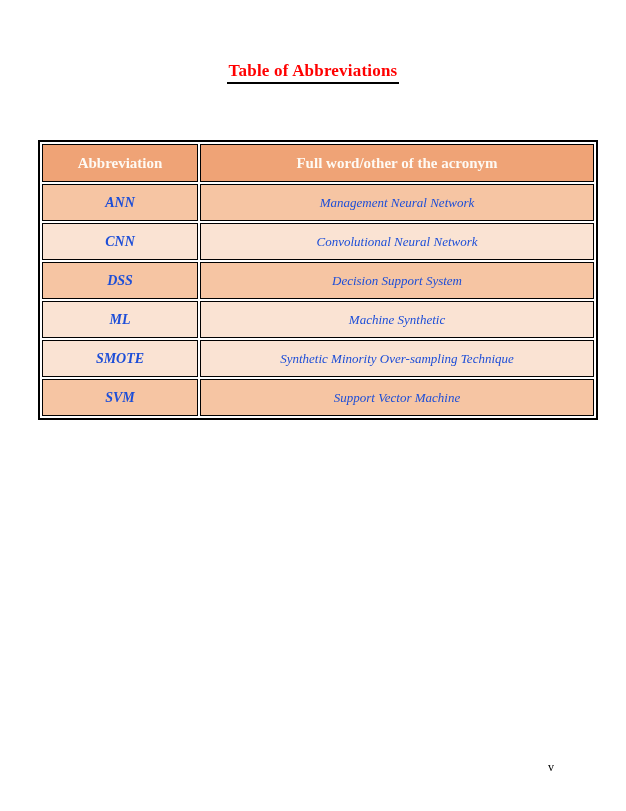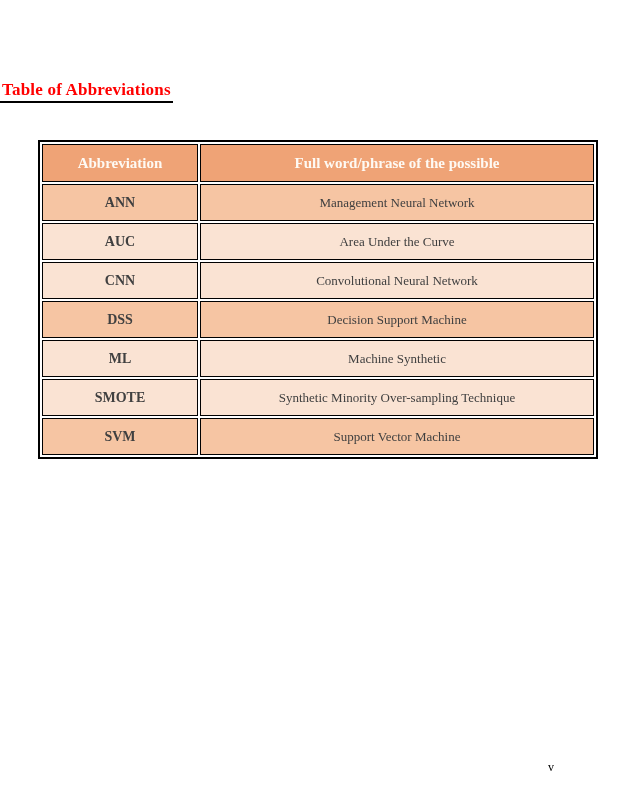--- a/index.html
+++ b/index.html
@@ -16,23 +16,24 @@
   body {
     width: 626px;
     height: 811px;
     background: var(--page-bg);
     font-family: "Liberation Serif", serif;
     position: relative;
     overflow: hidden;
   }
   .title-wrap {
     position: absolute;
-    top: 80px;
+    top: 61px;
     left: 0;
     width: 100%;
+    text-align: center;
   }
   .doc-title {
     display: inline-block;
     color: var(--title-color);
     font-size: 17px;
     font-weight: bold;
     letter-spacing: 0.2px;
     border-bottom: 2px solid var(--border-color);
     padding: 0 2px 1px 2px;
   }
@@ -59,21 +60,22 @@
     height: 38px;
     background: var(--header-bg);
     color: var(--header-text);
     font-size: 15px;
     font-weight: bold;
   }
   .abbrev-table th.abbr-col { width: 156px; }
   .abbrev-table td {
     height: 37px;
     font-size: 13px;
-    color: #404040;
+    color: #1d4ed8;
+    font-style: italic;
   }
   .abbrev-table td.abbr-cell {
     font-weight: bold;
     font-size: 14px;
   }
   .abbrev-table tr.row-dark td { background: var(--row-dark-bg); }
   .abbrev-table tr.row-light td { background: var(--row-light-bg); }
   .page-number {
     position: absolute;
     top: 760px;
@@ -87,39 +89,35 @@
 <body>
 
 <div class="title-wrap">
   <span class="doc-title">Table of Abbreviations</span>
 </div>
 
 <table class="abbrev-table">
   <thead>
     <tr>
       <th class="abbr-col">Abbreviation</th>
-      <th class="full-col">Full word/phrase of the possible</th>
+      <th class="full-col">Full word/other of the acronym</th>
     </tr>
   </thead>
   <tbody>
       <tr class="row-dark">
         <td class="abbr-cell">ANN</td>
         <td class="full-cell">Management Neural Network</td>
       </tr>
       <tr class="row-light">
-        <td class="abbr-cell">AUC</td>
-        <td class="full-cell">Area Under the Curve</td>
-      </tr>
-      <tr class="row-light">
         <td class="abbr-cell">CNN</td>
         <td class="full-cell">Convolutional Neural Network</td>
       </tr>
       <tr class="row-dark">
         <td class="abbr-cell">DSS</td>
-        <td class="full-cell">Decision Support Machine</td>
+        <td class="full-cell">Decision Support System</td>
       </tr>
       <tr class="row-light">
         <td class="abbr-cell">ML</td>
         <td class="full-cell">Machine Synthetic</td>
       </tr>
       <tr class="row-light">
         <td class="abbr-cell">SMOTE</td>
         <td class="full-cell">Synthetic Minority Over-sampling Technique</td>
       </tr>
       <tr class="row-dark">

